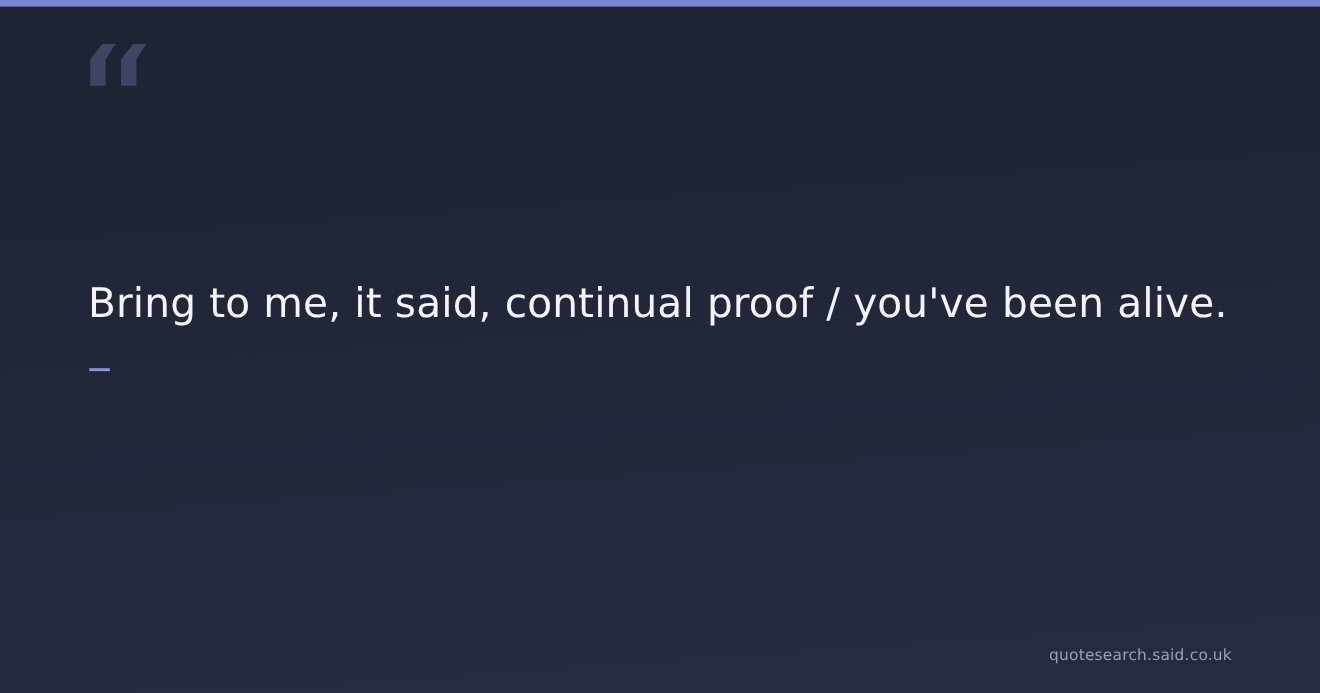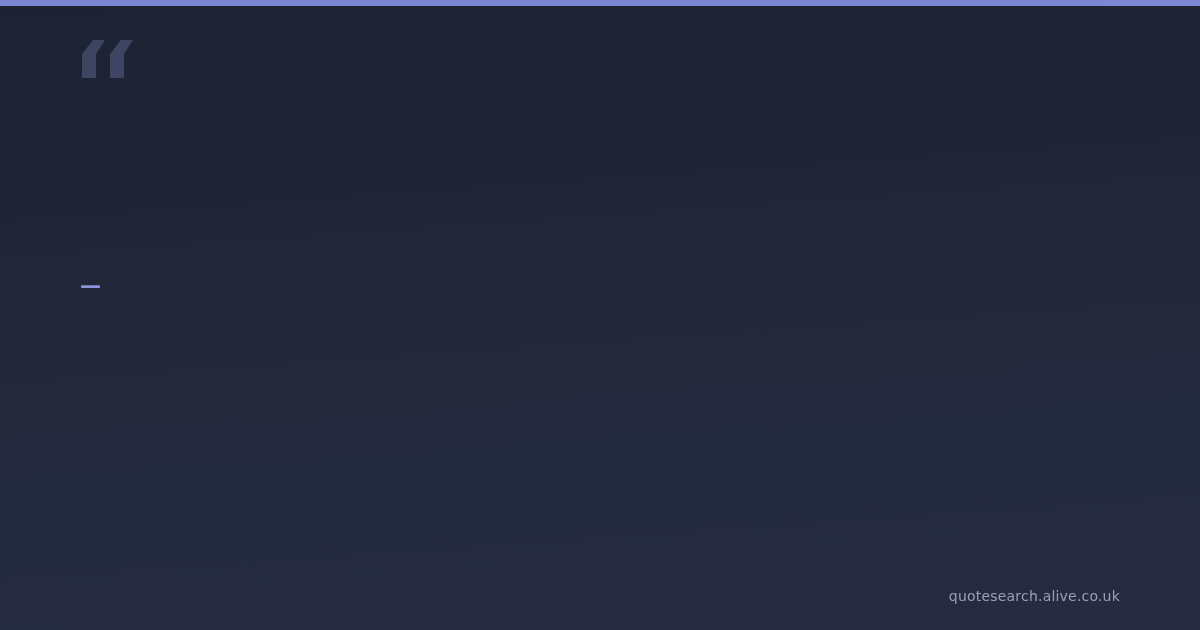--- a/index.html
+++ b/index.html
@@ -100,21 +100,22 @@
   <div class="accent-bar"></div>
 
   <span class="quote-mark">
     <svg width="60" height="52" viewBox="0 0 60 52" xmlns="http://www.w3.org/2000/svg">
       <path d="M2 44 L2 20 L13 6 L25 6 L16 20 L16 44 Z" fill="#3e4562"></path>
       <path d="M30 44 L30 20 L41 6 L53 6 L44 20 L44 44 Z" fill="#3e4562"></path>
     </svg>
   </span>
 
   <div class="content-block">
+    <p class="quote-text">Bring to me, it said, continual proof / you've been alive.</p>
 
     <p class="quote-author">
       <span class="author-dash">—</span>
     </p>
   </div>
 
-  <div class="site-watermark">quotesearch.alive.co.uk</div>
+  <div class="site-watermark">quotesearch.said.co.uk</div>
 
 </div>
 
 </body></html>

